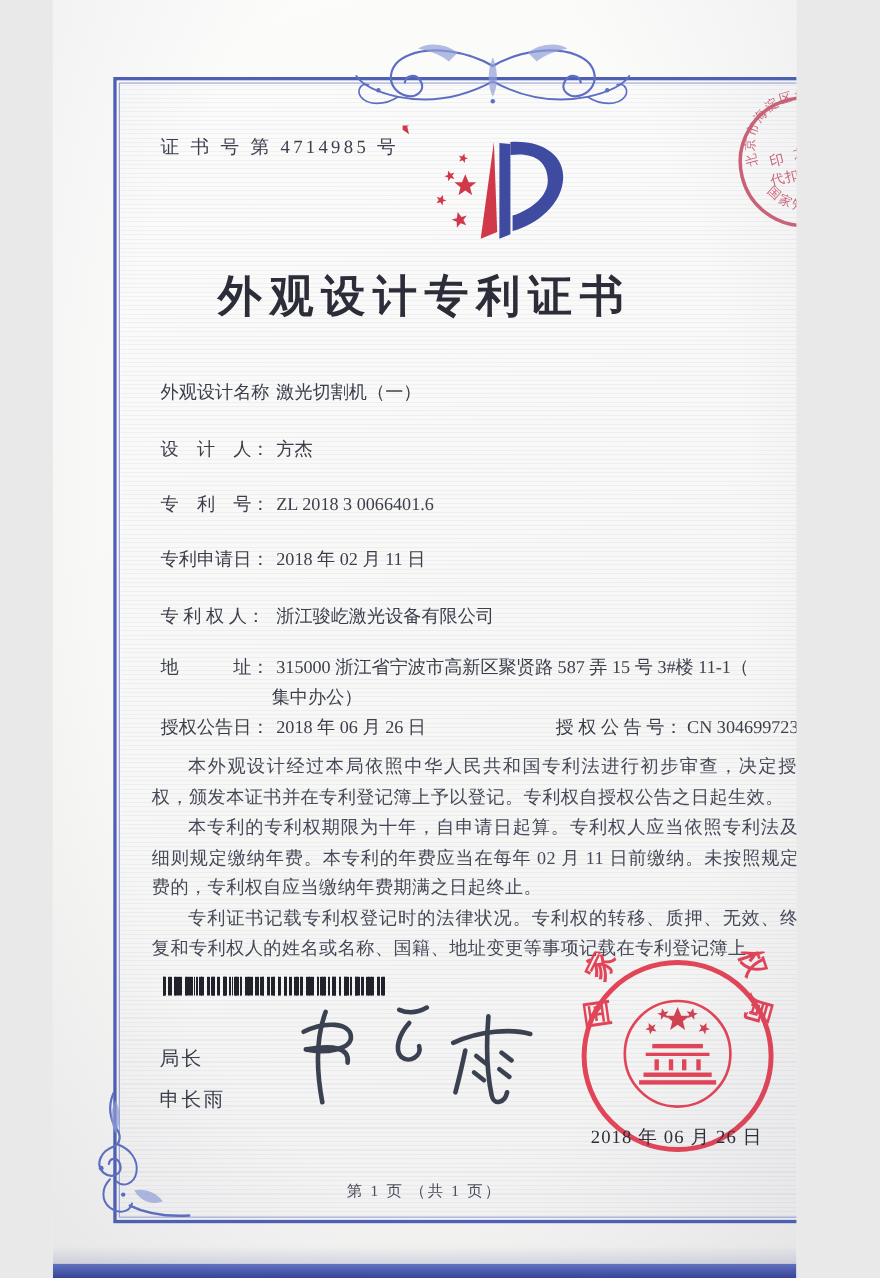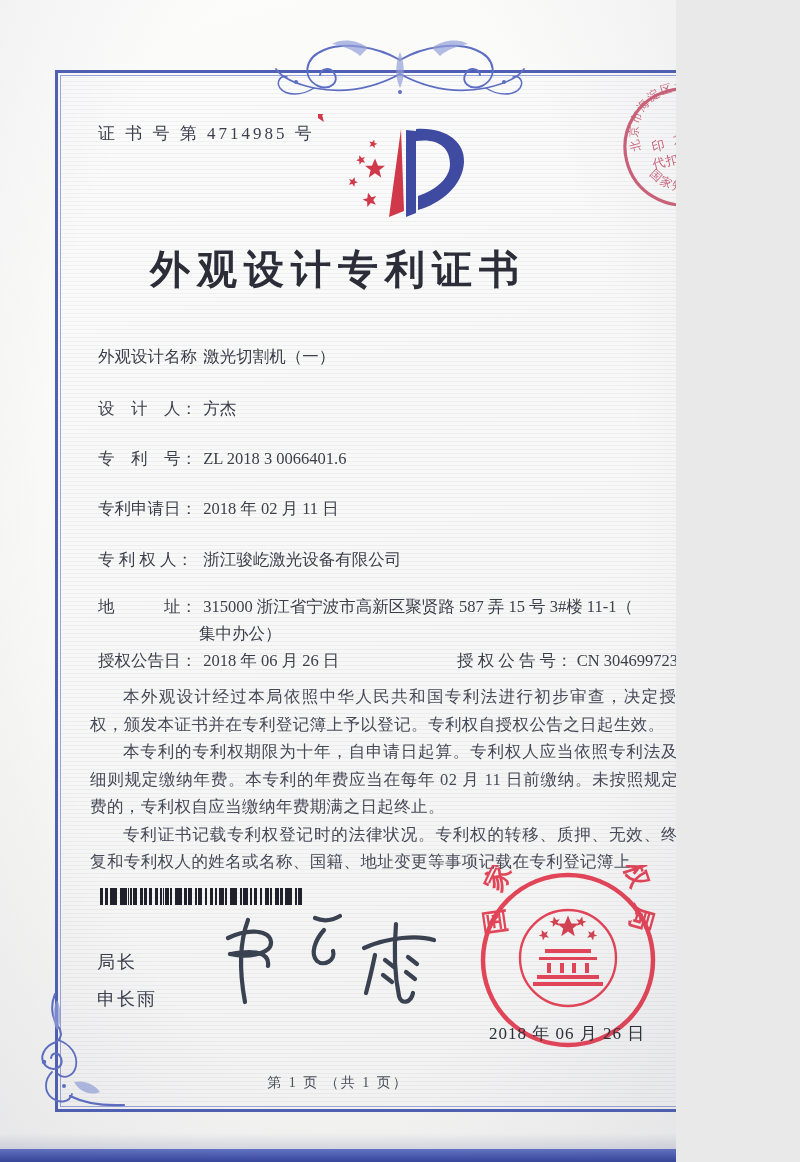--- a/index.html
+++ b/index.html
@@ -1,20 +1,21 @@
 <!DOCTYPE html>
 <html><head>
 <meta charset="utf-8">
 <style>
   html,body{margin:0;padding:0;background:#e9e9ea;}
   .photo{
     position:relative;width:676px;height:1162px;overflow:hidden;
     background:linear-gradient(165deg,#fcfcfb 0%,#f7f7f5 55%,#f1f1f0 100%);
     font-family:"Liberation Serif","DejaVu Serif",serif;
     color:#3f414e;
+    margin-left:48px;
   }
   .photo::after{
     content:"";position:absolute;inset:0;pointer-events:none;
     background:radial-gradient(ellipse at 50% 45%,rgba(0,0,0,0) 62%,rgba(70,75,110,0.07) 100%);
   }
   
   .bottom-band{position:absolute;left:0;right:0;bottom:0;height:13px;
     background:linear-gradient(#6374c4,#35449a);}
   .bottom-shadow{position:absolute;left:0;right:0;bottom:13px;height:16px;
     background:linear-gradient(rgba(120,126,170,0),rgba(100,108,160,0.20));}

